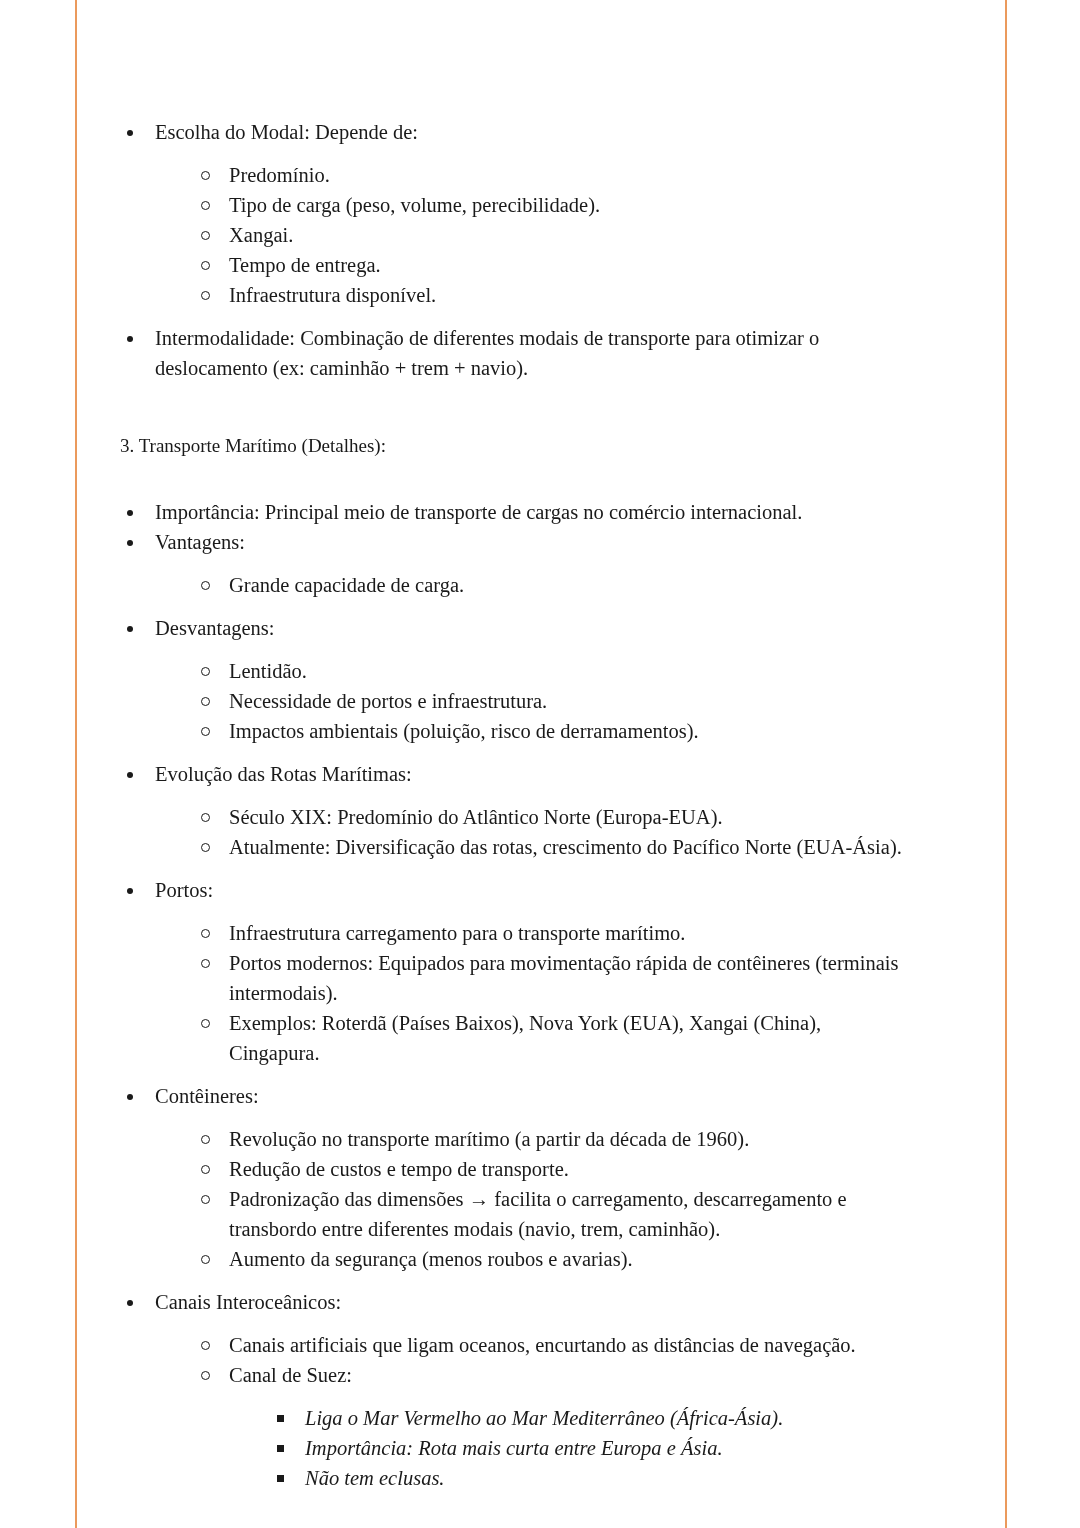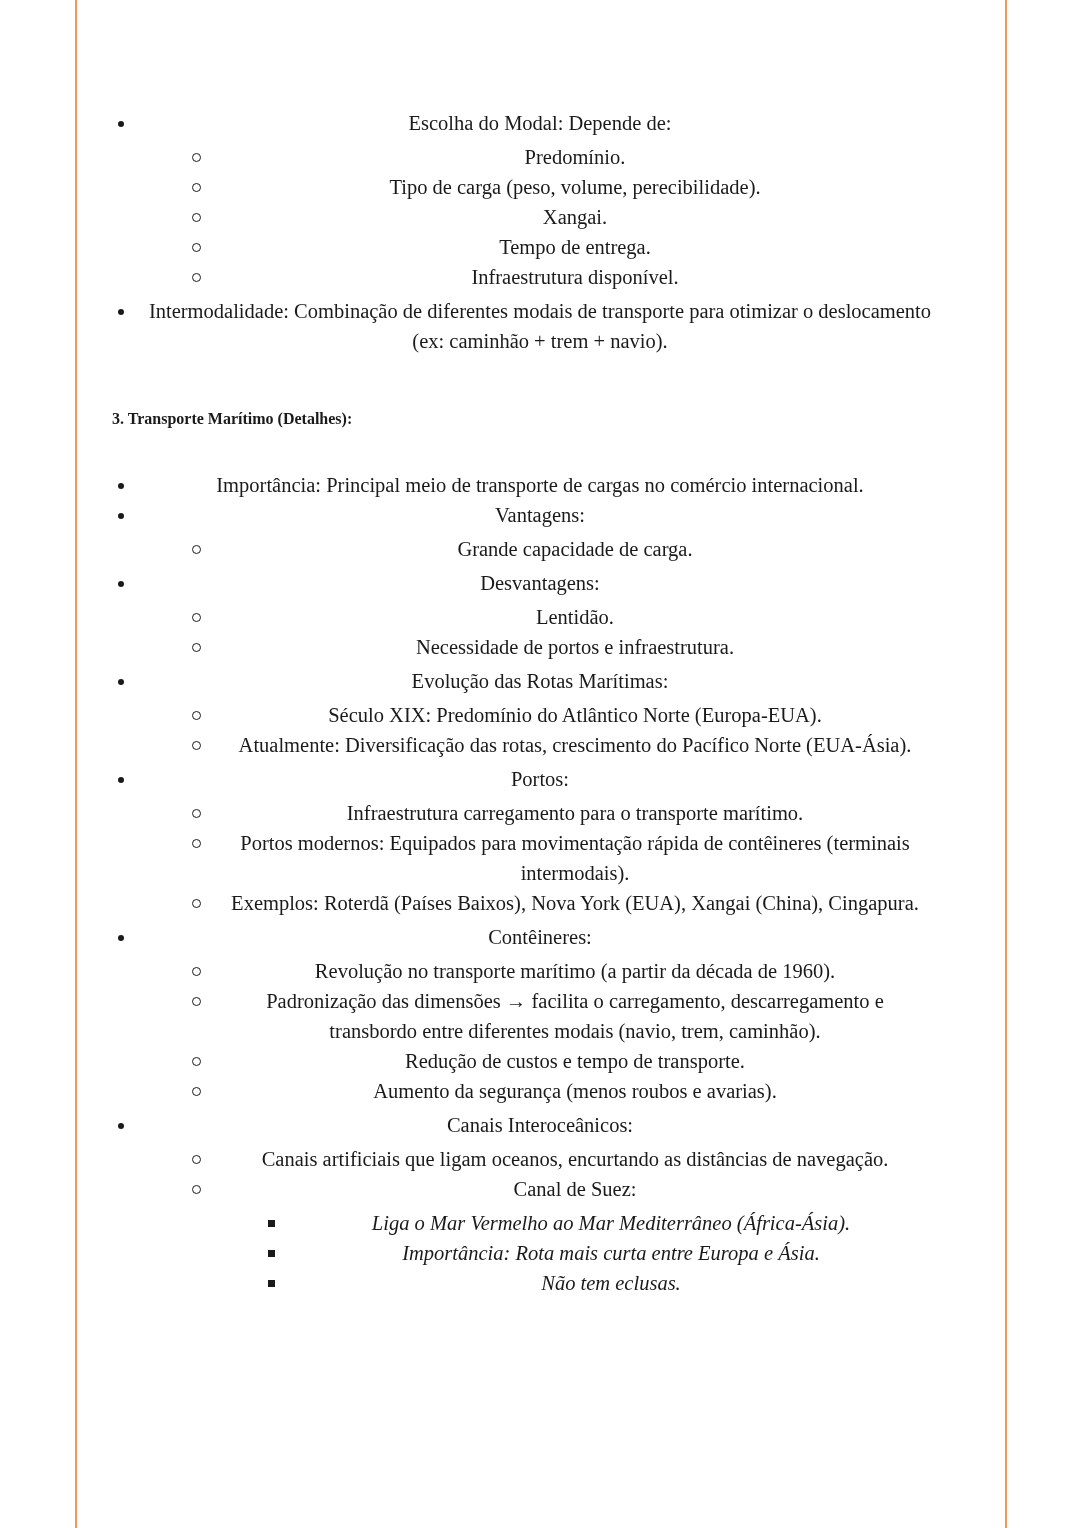--- a/index.html
+++ b/index.html
@@ -42,23 +42,22 @@
     left: 31px;           
     top: 104px;
     width: 830px;
     font-size: 20.5px;
     line-height: 30px;
   }
 
   
   ul {
     list-style: none;
-    margin: 4px;
+    margin: 13px;
     padding: 0;
-    text-align: center;
   }
   li {
     position: relative;
     margin: 0;
     padding: 0 0 0 34px;
   }
   li > .bullet {
     position: absolute;
     left: 0;
     top: 0;
@@ -111,24 +110,24 @@
     width: 7px;
     height: 7px;
     background: #1a1a1a;
     vertical-align: middle;
     margin-bottom: 3px;
     margin-left: 6px;
   }
 
   
   .section-heading {
-    font-weight: bold;
-    font-size: 16px;
+    font-weight: normal;
+    font-size: 19px;
     line-height: 30px;
-    margin: 48px 0 36px 4px;
+    margin: 48px 0 36px 12px;
   }
 </style>
 </head>
 <body>
 
 <div class="page-rule left"></div>
 <div class="page-rule right"></div>
 
 <div class="sheet">
   <div class="content">
@@ -188,20 +187,24 @@
           <span class="txt">Desvantagens:</span>
           <ul class="lvl2">
             <li>
               <span class="bullet"></span>
               <span class="txt">Lentidão.</span>
             </li>
             <li>
               <span class="bullet"></span>
               <span class="txt">Necessidade de portos e infraestrutura.</span>
             </li>
+            <li>
+              <span class="bullet"></span>
+              <span class="txt">Impactos ambientais (poluição, risco de derramamentos).</span>
+            </li>
           </ul>
         </li>
         <li>
           <span class="bullet"></span>
           <span class="txt">Evolução das Rotas Marítimas:</span>
           <ul class="lvl2">
             <li>
               <span class="bullet"></span>
               <span class="txt">Século XIX: Predomínio do Atlântico Norte (Europa-EUA).</span>
             </li>
@@ -232,25 +235,25 @@
         <li>
           <span class="bullet"></span>
           <span class="txt">Contêineres:</span>
           <ul class="lvl2">
             <li>
               <span class="bullet"></span>
               <span class="txt">Revolução no transporte marítimo (a partir da década de 1960).</span>
             </li>
             <li>
               <span class="bullet"></span>
+              <span class="txt">Redução de custos e tempo de transporte.</span>
+            </li>
+            <li>
+              <span class="bullet"></span>
               <span class="txt">Padronização das dimensões → facilita o carregamento, descarregamento e transbordo entre diferentes modais (navio, trem, caminhão).</span>
-            </li>
-            <li>
-              <span class="bullet"></span>
-              <span class="txt">Redução de custos e tempo de transporte.</span>
             </li>
             <li>
               <span class="bullet"></span>
               <span class="txt">Aumento da segurança (menos roubos e avarias).</span>
             </li>
           </ul>
         </li>
         <li>
           <span class="bullet"></span>
           <span class="txt">Canais Interoceânicos:</span>

